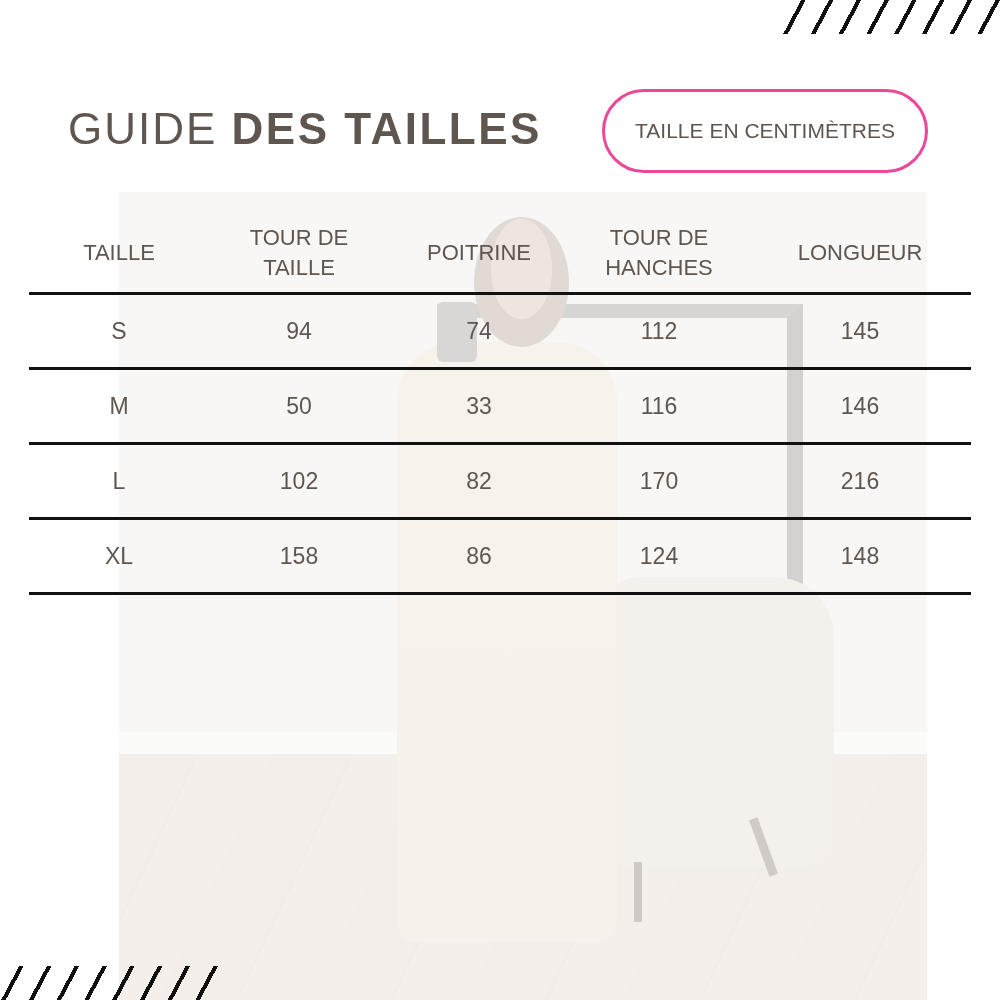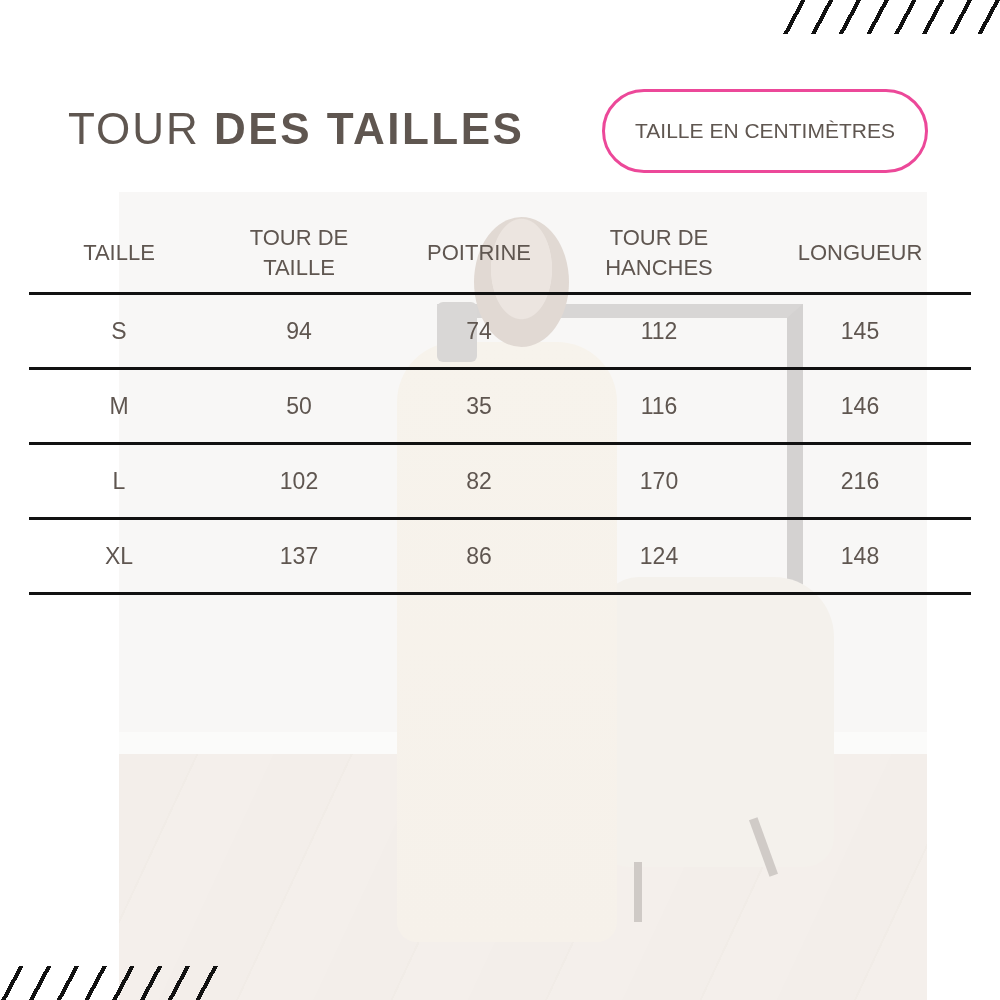--- a/index.html
+++ b/index.html
@@ -98,21 +98,21 @@
   <div class="chair-leg2"></div>
   <div class="figure"></div>
   <div class="head"></div>
   <div class="phone"></div>
 </div>
 
 <div class="stripes stripes-top"></div>
 <div class="stripes stripes-bottom"></div>
 
 <h1 class="title">
-  <span>TOUR</span>
+  <span>GUIDE</span>
   <span class="bold">DES TAILLES</span>
 </h1>
 
 <div class="unit-pill">
   <span>TAILLE EN CENTIMÈTRES</span>
 </div>
 
 <table class="size-table">
   <thead>
     <tr>
@@ -139,32 +139,32 @@
     <tr>
       <td>S</td>
       <td>94</td>
       <td>74</td>
       <td>112</td>
       <td>145</td>
     </tr>
     <tr>
       <td>M</td>
       <td>50</td>
-      <td>35</td>
+      <td>33</td>
       <td>116</td>
       <td>146</td>
     </tr>
     <tr>
       <td>L</td>
       <td>102</td>
       <td>82</td>
       <td>170</td>
       <td>216</td>
     </tr>
     <tr>
       <td>XL</td>
-      <td>137</td>
+      <td>158</td>
       <td>86</td>
       <td>124</td>
       <td>148</td>
     </tr>
   </tbody>
 </table>
 
 </body></html>

